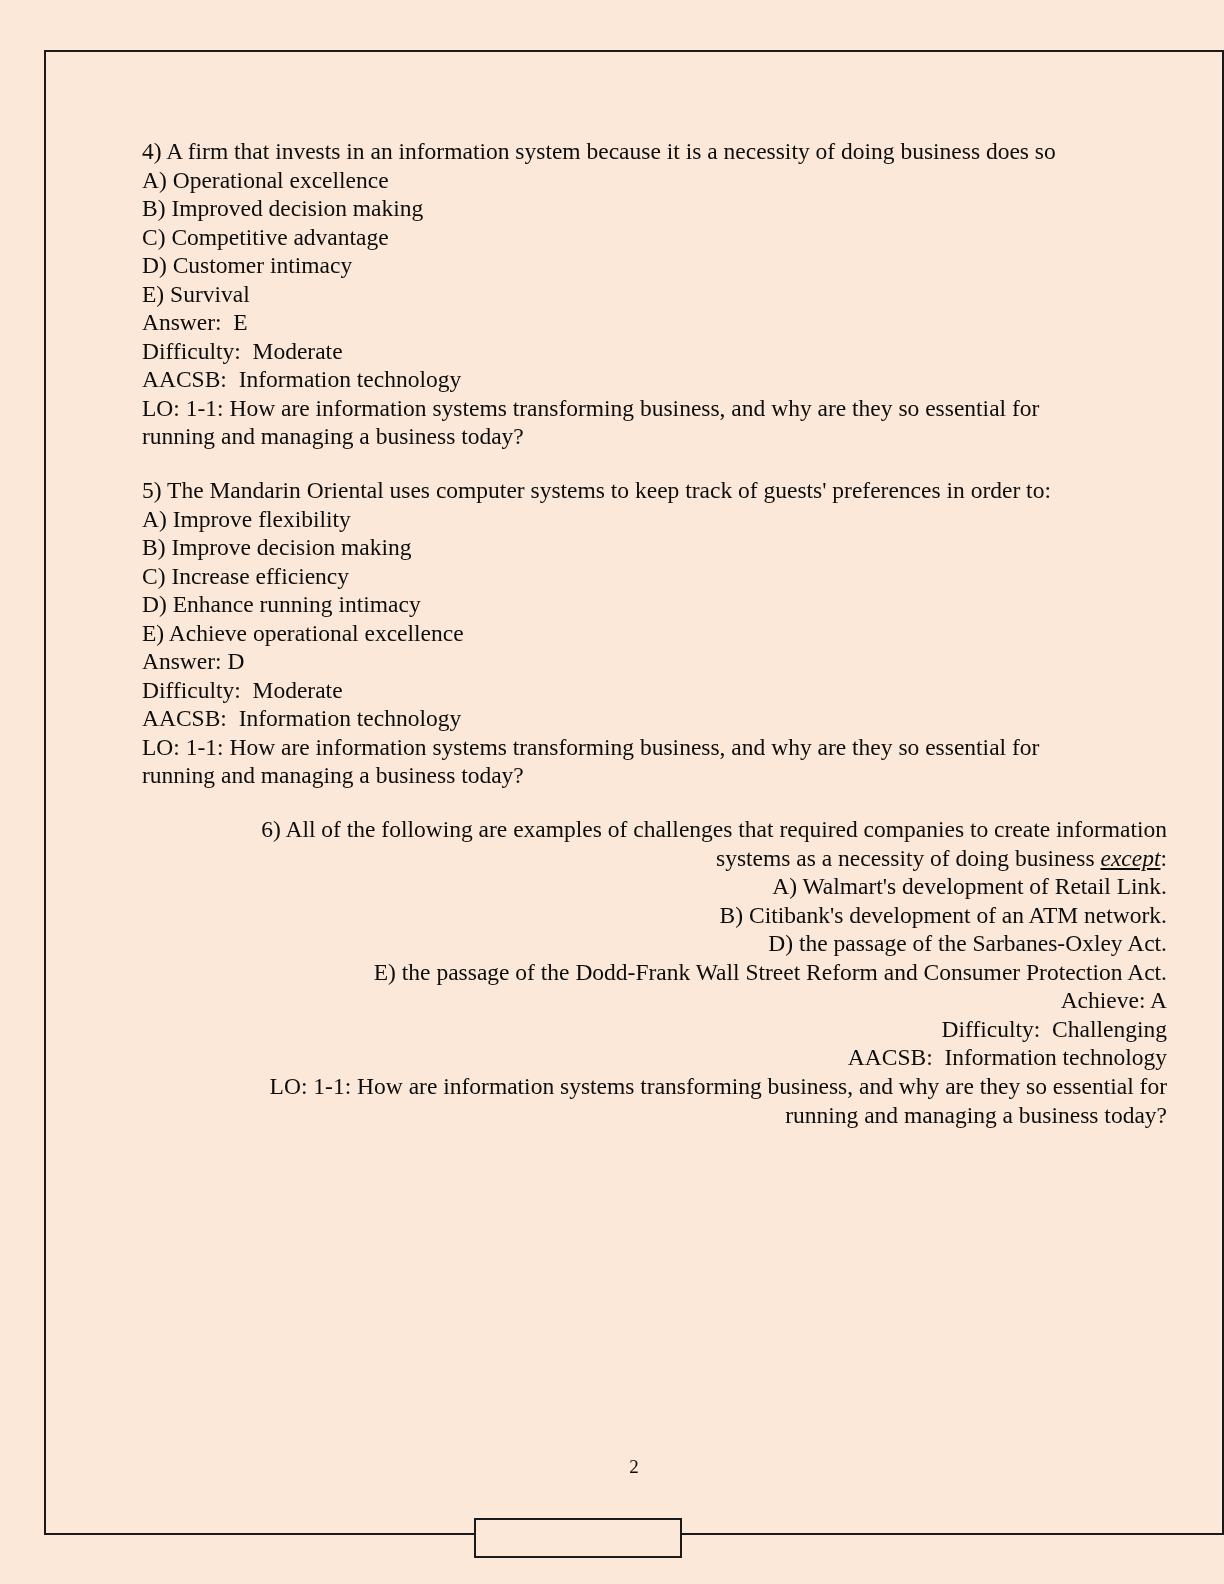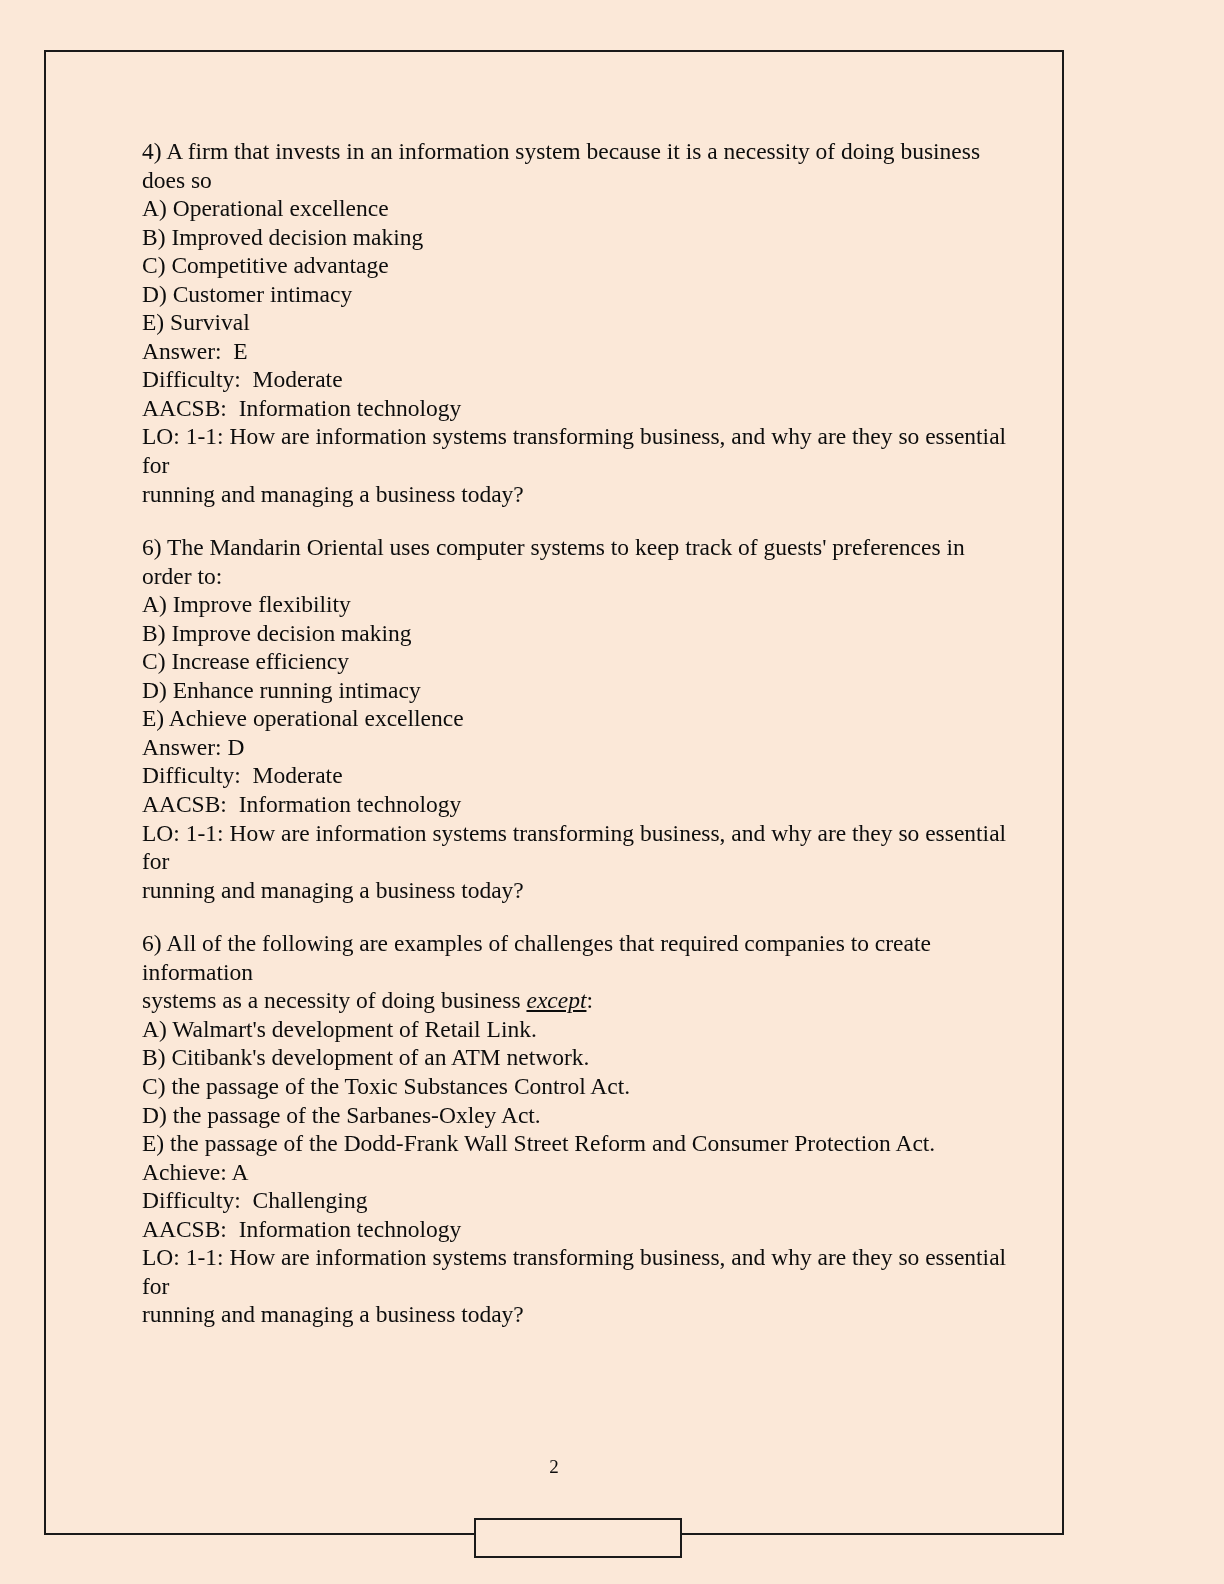--- a/index.html
+++ b/index.html
@@ -12,39 +12,40 @@
     height: 1584px;
     font-family: "Liberation Serif", serif;
     color: #0d0d0d;
     position: relative;
     overflow: hidden;
   }
   .page-frame {
     position: absolute;
     left: 44px;
     top: 50px;
-    width: 1020px;
+    width: 1180px;
     height: 1485px;
     border: 2px solid #1a1a1a;
     box-sizing: border-box;
     background: #fbe8d8;
   }
   .content {
     position: absolute;
     left: 96px;
     top: 85px;
     right: 55px;
     font-size: 23.5px;
     line-height: 1.215;
   }
   .qblock {
     margin-bottom: 25px;
   }
   .qblock:last-of-type {
     margin-bottom: 13px;
+    text-align: right;
   }
   .line {
     margin: 0;
     padding: 0;
     white-space: pre-wrap;
   }
   .stem {
     text-indent: 0;
   }
   em.ital {
@@ -85,39 +86,38 @@
       <p class="line">D) Customer intimacy</p>
       <p class="line">E) Survival</p>
       <p class="line">Answer:  E</p>
       <p class="line">Difficulty:  Moderate</p>
       <p class="line">AACSB:  Information technology</p>
       <p class="line">LO: 1-1: How are information systems transforming business, and why are they so essential for</p>
       <p class="line">running and managing a business today?</p>
     </div>
 
     <div class="qblock">
-      <p class="line stem">6) The Mandarin Oriental uses computer systems to keep track of guests' preferences in order to:</p>
+      <p class="line stem">5) The Mandarin Oriental uses computer systems to keep track of guests' preferences in order to:</p>
       <p class="line">A) Improve flexibility</p>
       <p class="line">B) Improve decision making</p>
       <p class="line">C) Increase efficiency</p>
       <p class="line">D) Enhance running intimacy</p>
       <p class="line">E) Achieve operational excellence</p>
       <p class="line">Answer: D</p>
       <p class="line">Difficulty:  Moderate</p>
       <p class="line">AACSB:  Information technology</p>
       <p class="line">LO: 1-1: How are information systems transforming business, and why are they so essential for</p>
       <p class="line">running and managing a business today?</p>
     </div>
 
     <div class="qblock">
       <p class="line stem">6) All of the following are examples of challenges that required companies to create information</p>
       <p class="line stem"><span>systems as a necessity of doing business </span><em class="ital">except</em><span>:</span></p>
       <p class="line">A) Walmart's development of Retail Link.</p>
       <p class="line">B) Citibank's development of an ATM network.</p>
-      <p class="line">C) the passage of the Toxic Substances Control Act.</p>
       <p class="line">D) the passage of the Sarbanes-Oxley Act.</p>
       <p class="line">E) the passage of the Dodd-Frank Wall Street Reform and Consumer Protection Act.</p>
       <p class="line">Achieve: A</p>
       <p class="line">Difficulty:  Challenging</p>
       <p class="line">AACSB:  Information technology</p>
       <p class="line">LO: 1-1: How are information systems transforming business, and why are they so essential for</p>
       <p class="line">running and managing a business today?</p>
     </div>
 
   </div>

